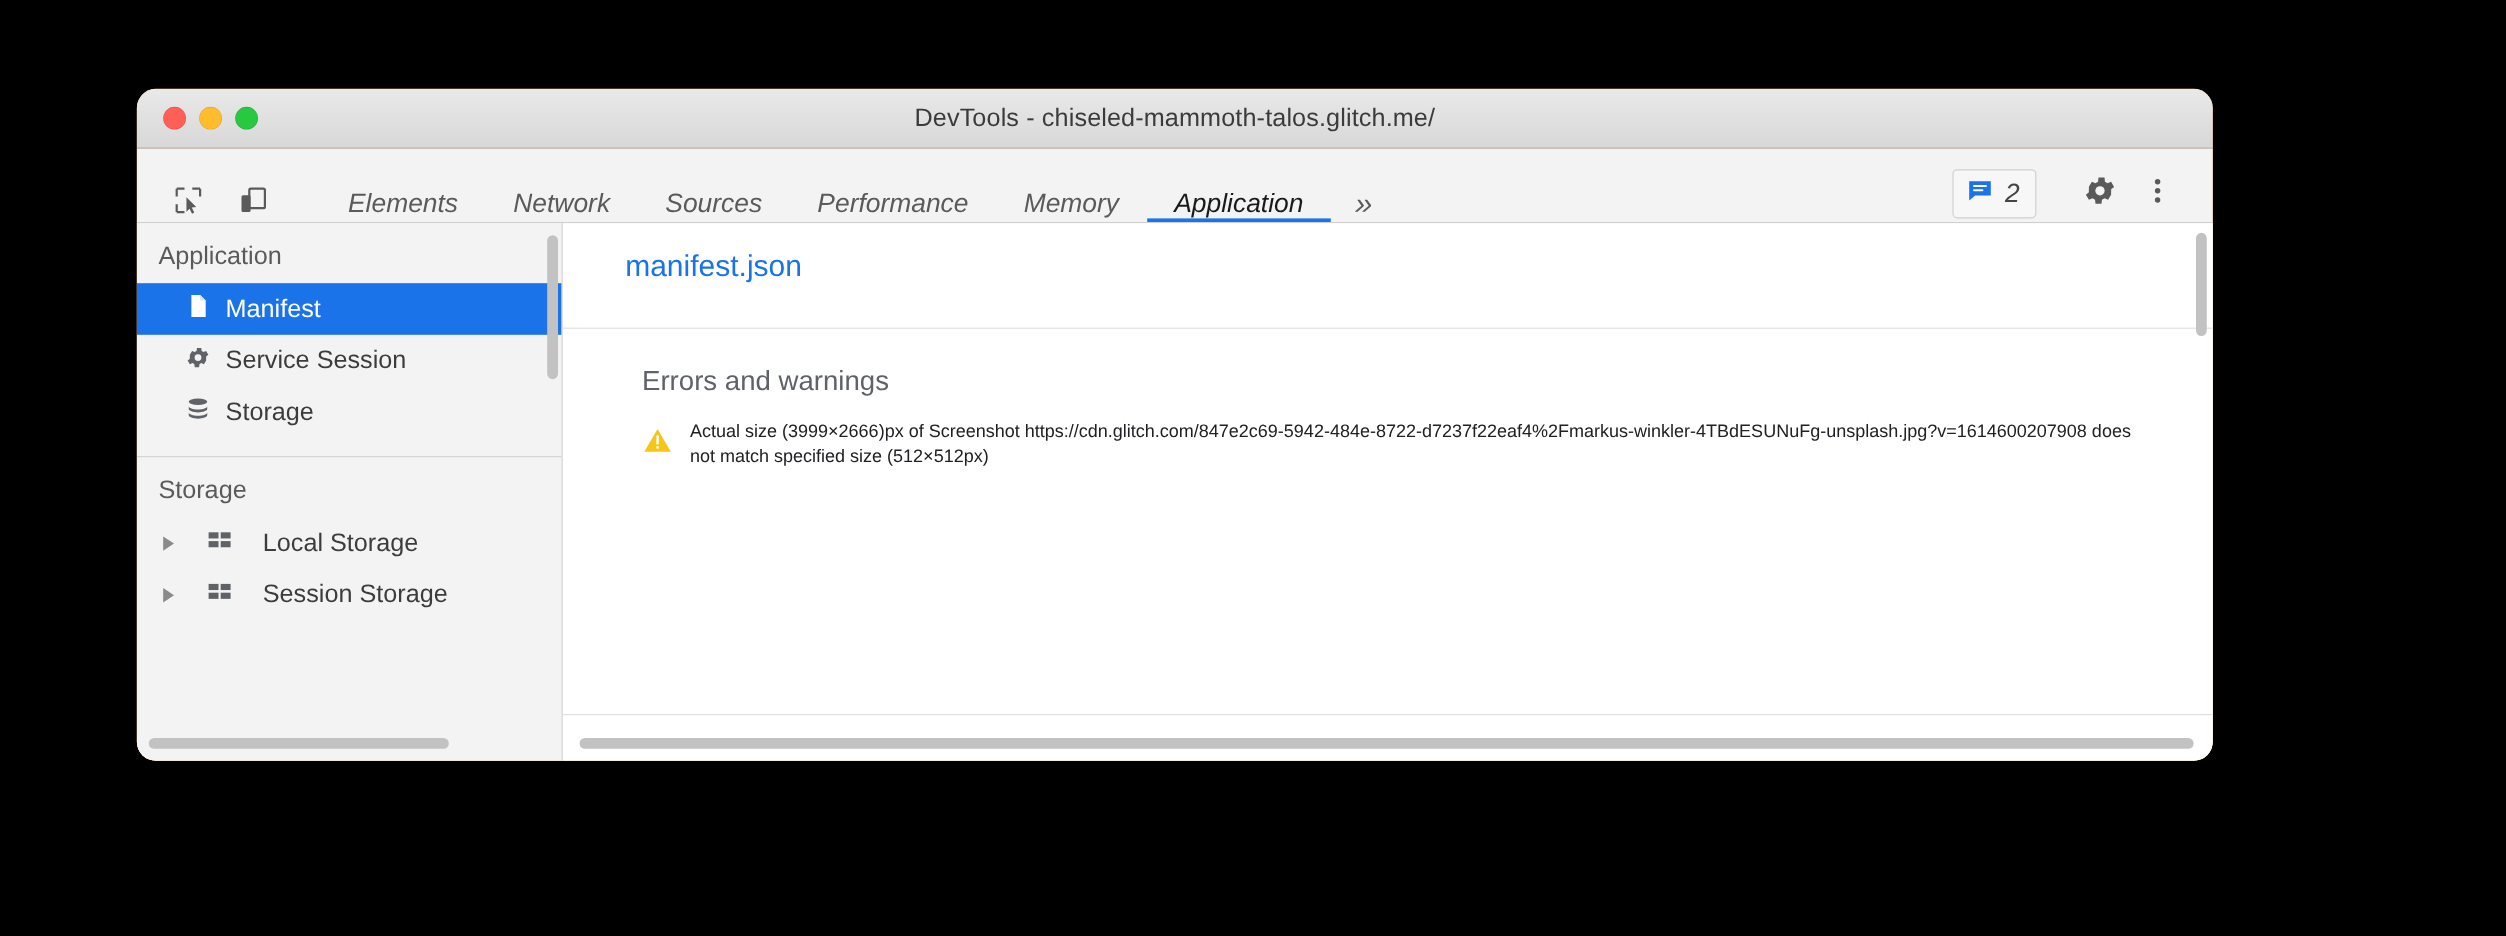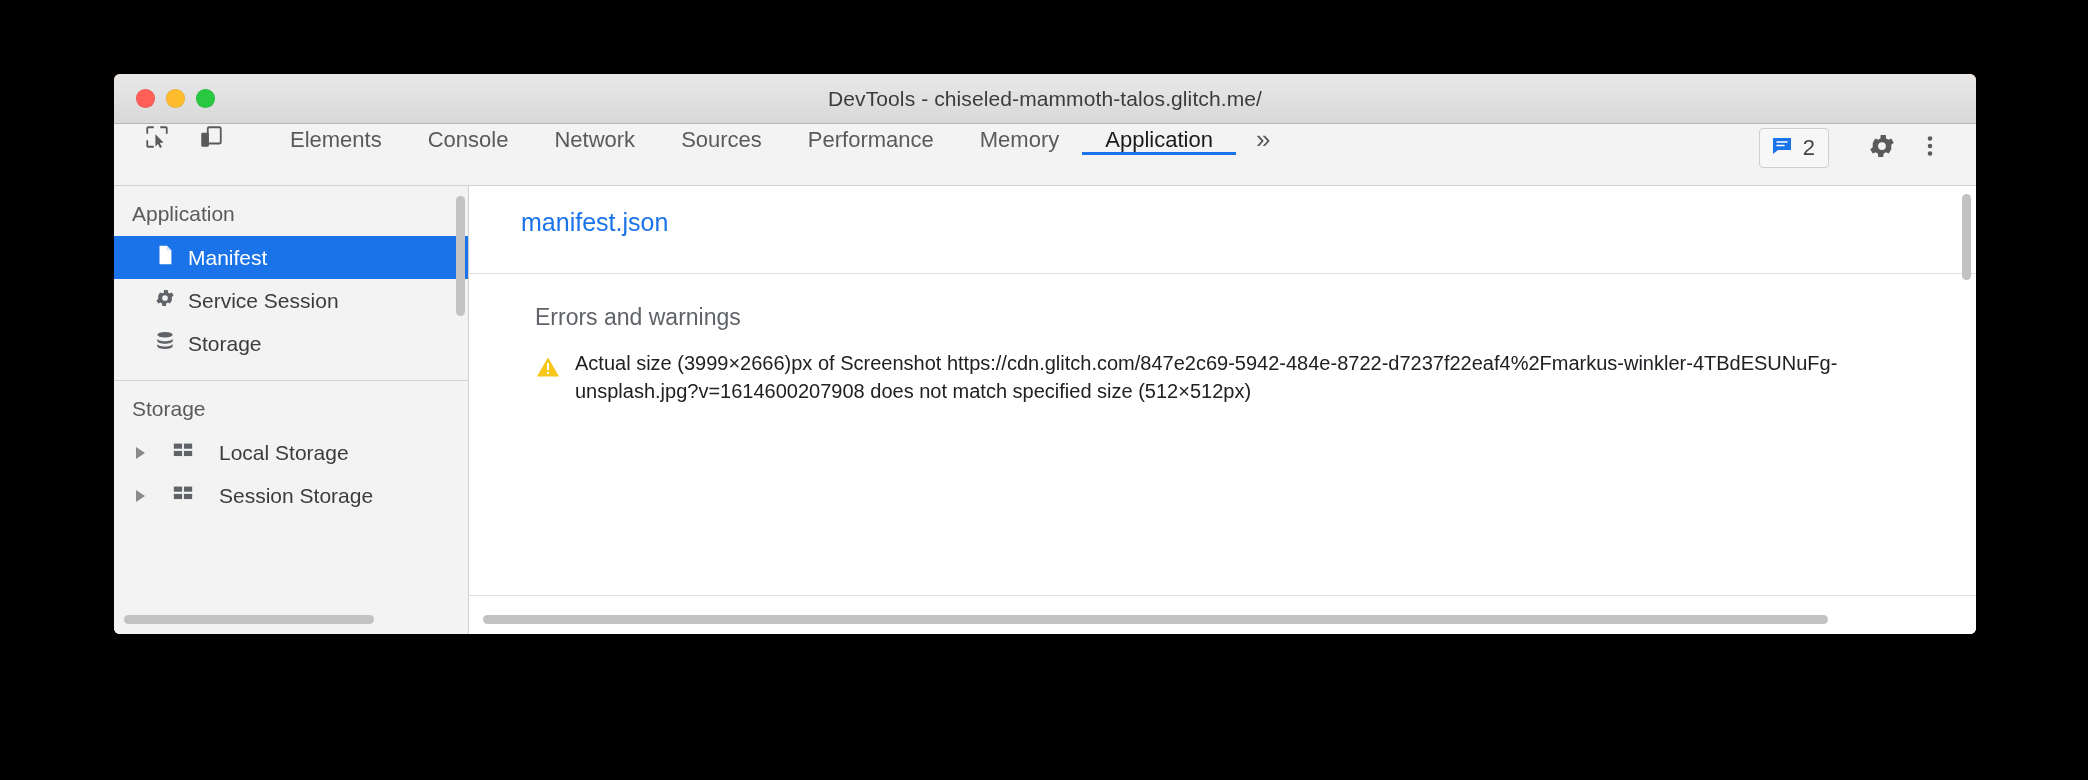--- a/index.html
+++ b/index.html
@@ -9,24 +9,24 @@
     background: #000;
     font-family: "Liberation Sans", sans-serif;
     overflow: hidden;
   }
 
   
   #window {
     position: absolute;
     left: 114px;
     top: 74px;
-    width: 1862px;
+    width: 1730px;
     height: 560px;
     background: #fdba74;
-    border-radius: 6px;
+    border-radius: 16px;
     overflow: hidden;
     box-shadow: 0 0 0 1px rgba(0,0,0,.25);
   }
 
   
   #titlebar {
     position: relative;
     height: 50px;
     background: linear-gradient(#e9e9e9, #d8d8d8);
     border-bottom: 1px solid #b4b4b4;
@@ -55,22 +55,23 @@
     letter-spacing: .1px;
     pointer-events: none;
   }
 
   
   #tabstrip {
     height: 62px;
     background: #f3f3f3;
     border-bottom: 1px solid #cfcfcf;
     display: flex;
-    align-items: flex-start;
+    align-items: flex-end;
     position: relative;
+    font-style: italic;
   }
   .tool-btn {
     width: 54px;
     display: flex;
     align-items: center;
     justify-content: center;
     cursor: pointer;
   }
   .tool-btn:first-child { margin-left: 16px; }
   .vsep {
@@ -221,21 +222,21 @@
     font-weight: normal;
     color: #5f6368;
     padding: 30px 0 0 14px;
   }
   #error-row {
     display: flex;
     gap: 14px;
     padding: 18px 60px 0 14px;
   }
   #error-text {
-    font-size: 20px;
+    font-size: 15px;
     line-height: 1.42;
     color: #202124;
     max-width: 1300px;
   }
   .warn-tri {
     flex: 0 0 auto;
     margin-top: 5px;
   }
   #main-bottom-rule {
     position: absolute;
@@ -303,21 +304,20 @@
           <rect x="9" y="3" width="12" height="15" rx="1.2" fill="none" stroke="#5a5a5a" stroke-width="1.7"></rect>
           <rect x="3" y="8" width="7" height="13" rx="1.2" fill="#5a5a5a"></rect>
         </svg>
       </span>
     </div>
 
     <div class="vsep"></div>
 
     <div id="tabs">
       <div class="tab">Elements</div>
-      <div class="tab">Console</div>
       <div class="tab">Network</div>
       <div class="tab">Sources</div>
       <div class="tab">Performance</div>
       <div class="tab">Memory</div>
       <div class="tab active">Application</div>
       <div class="tab more">»</div>
     </div>
 
     <div id="tab-right">
       <div id="issues-badge">

